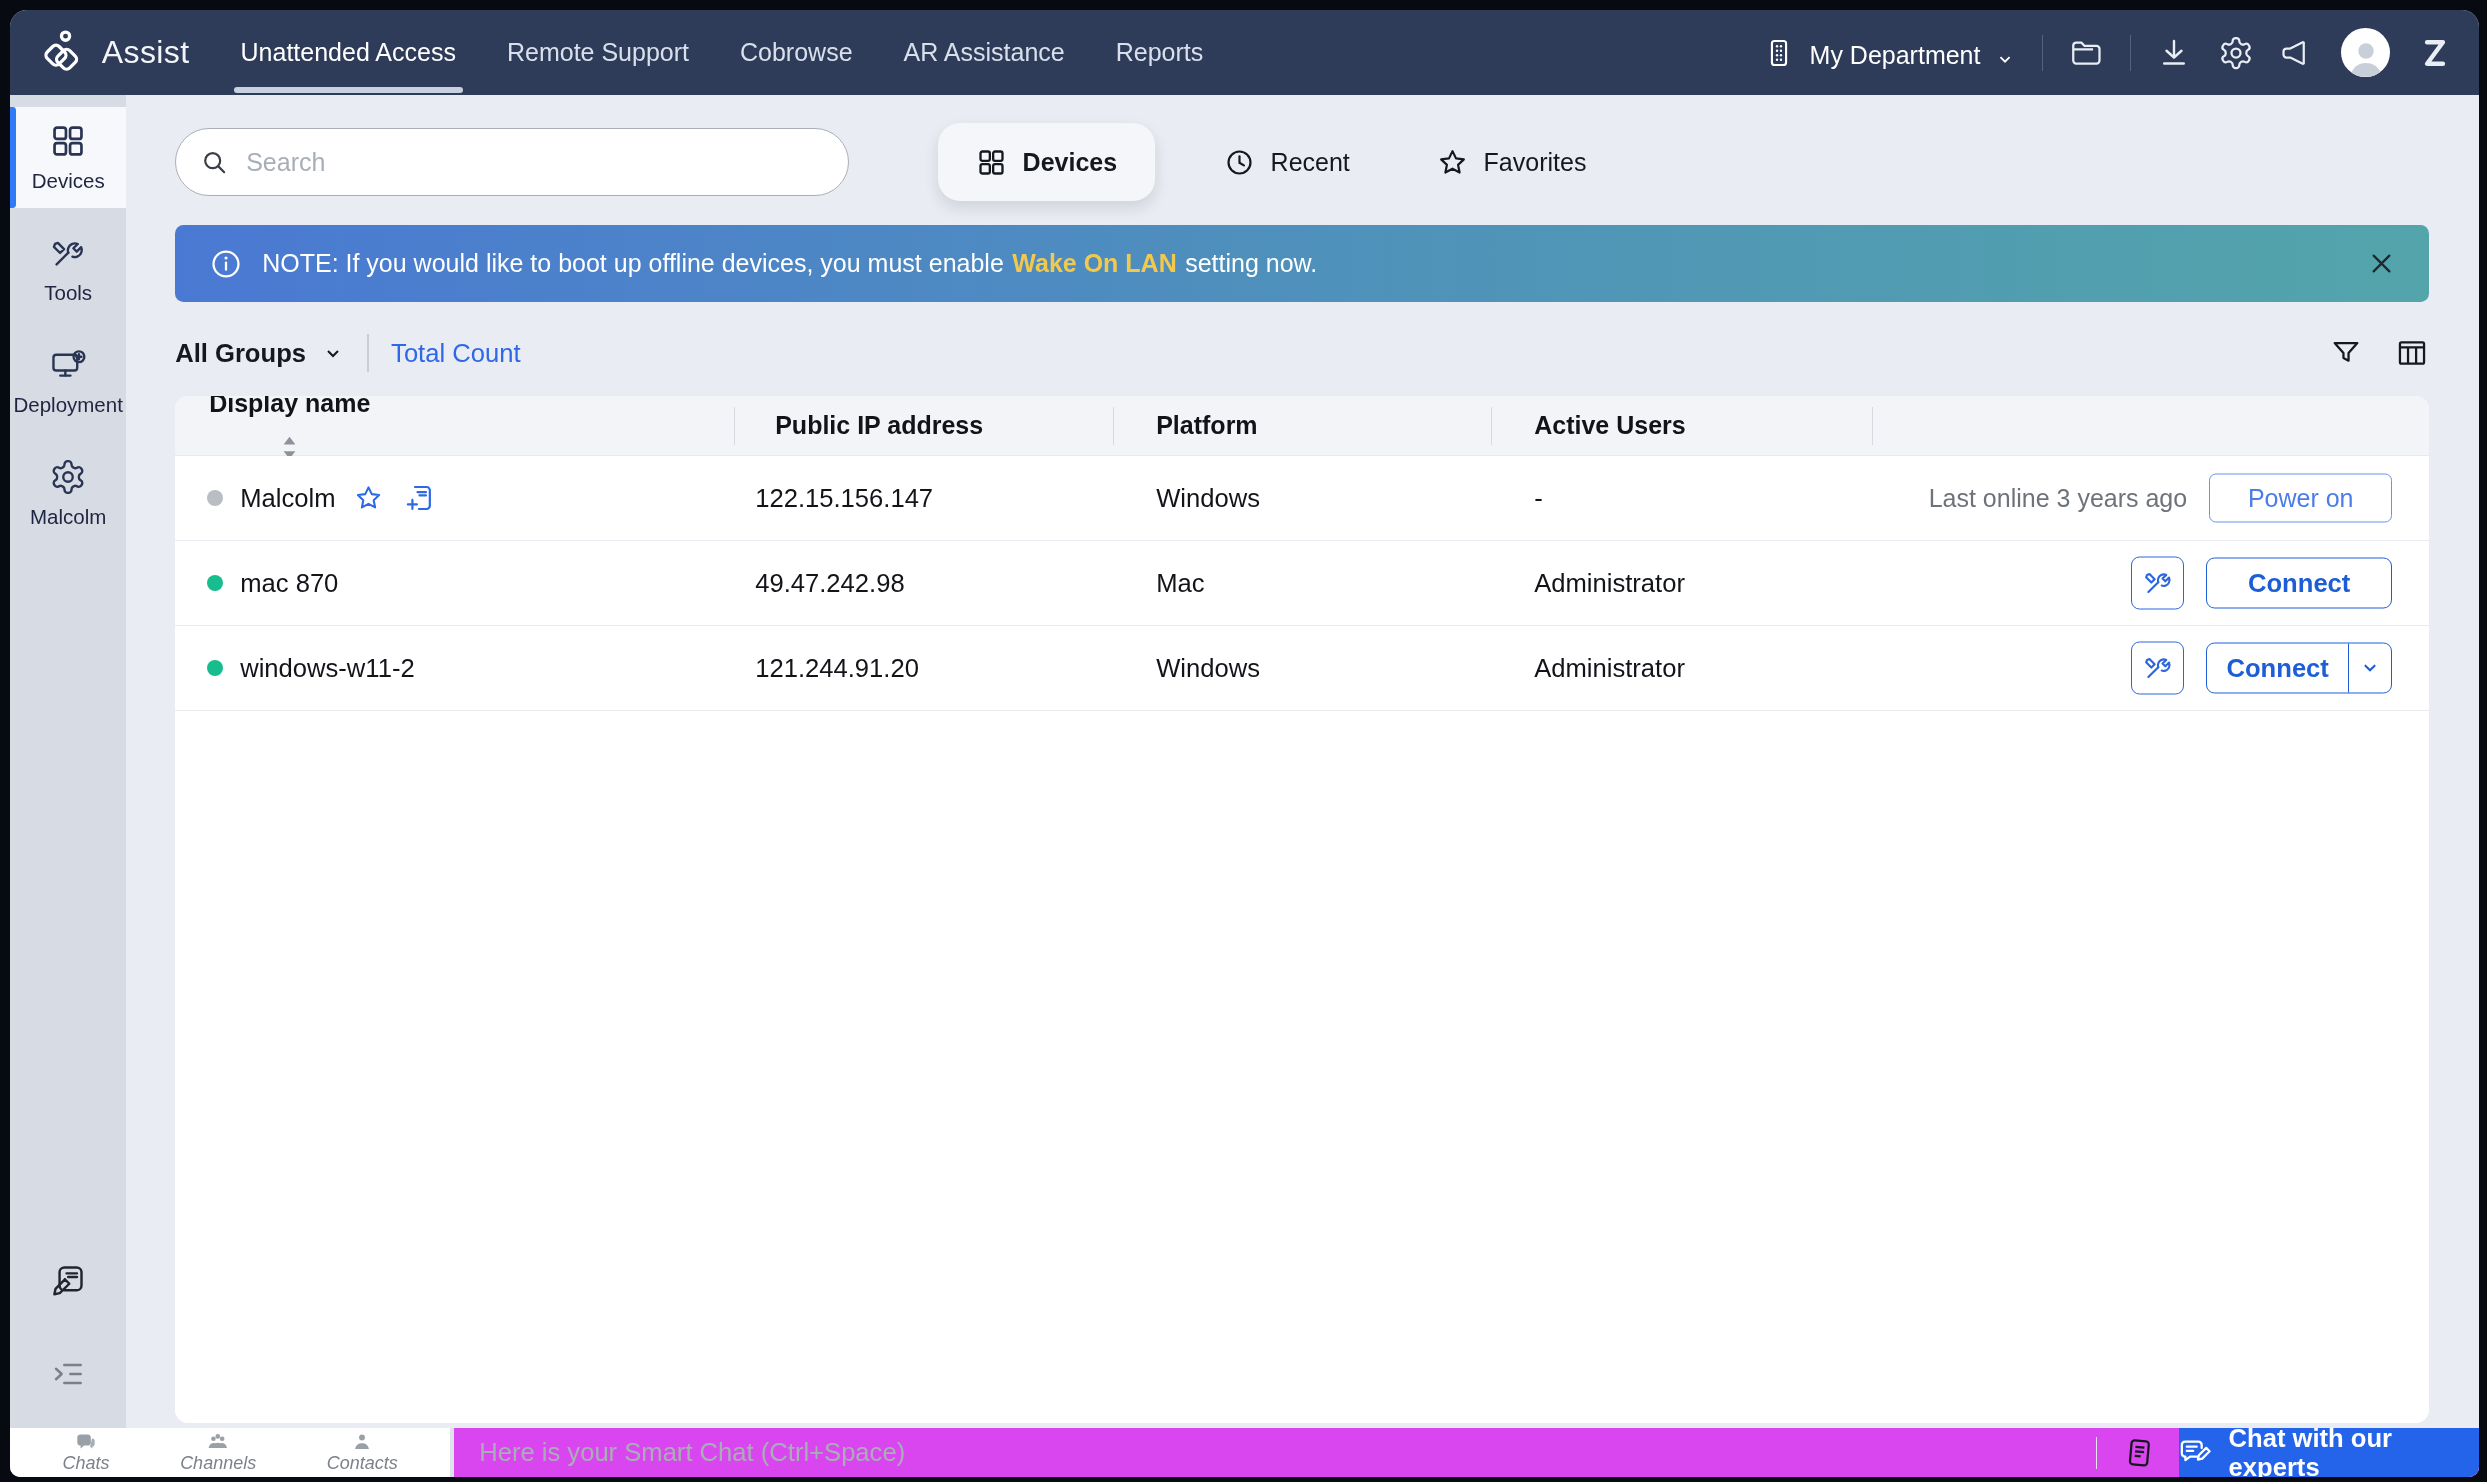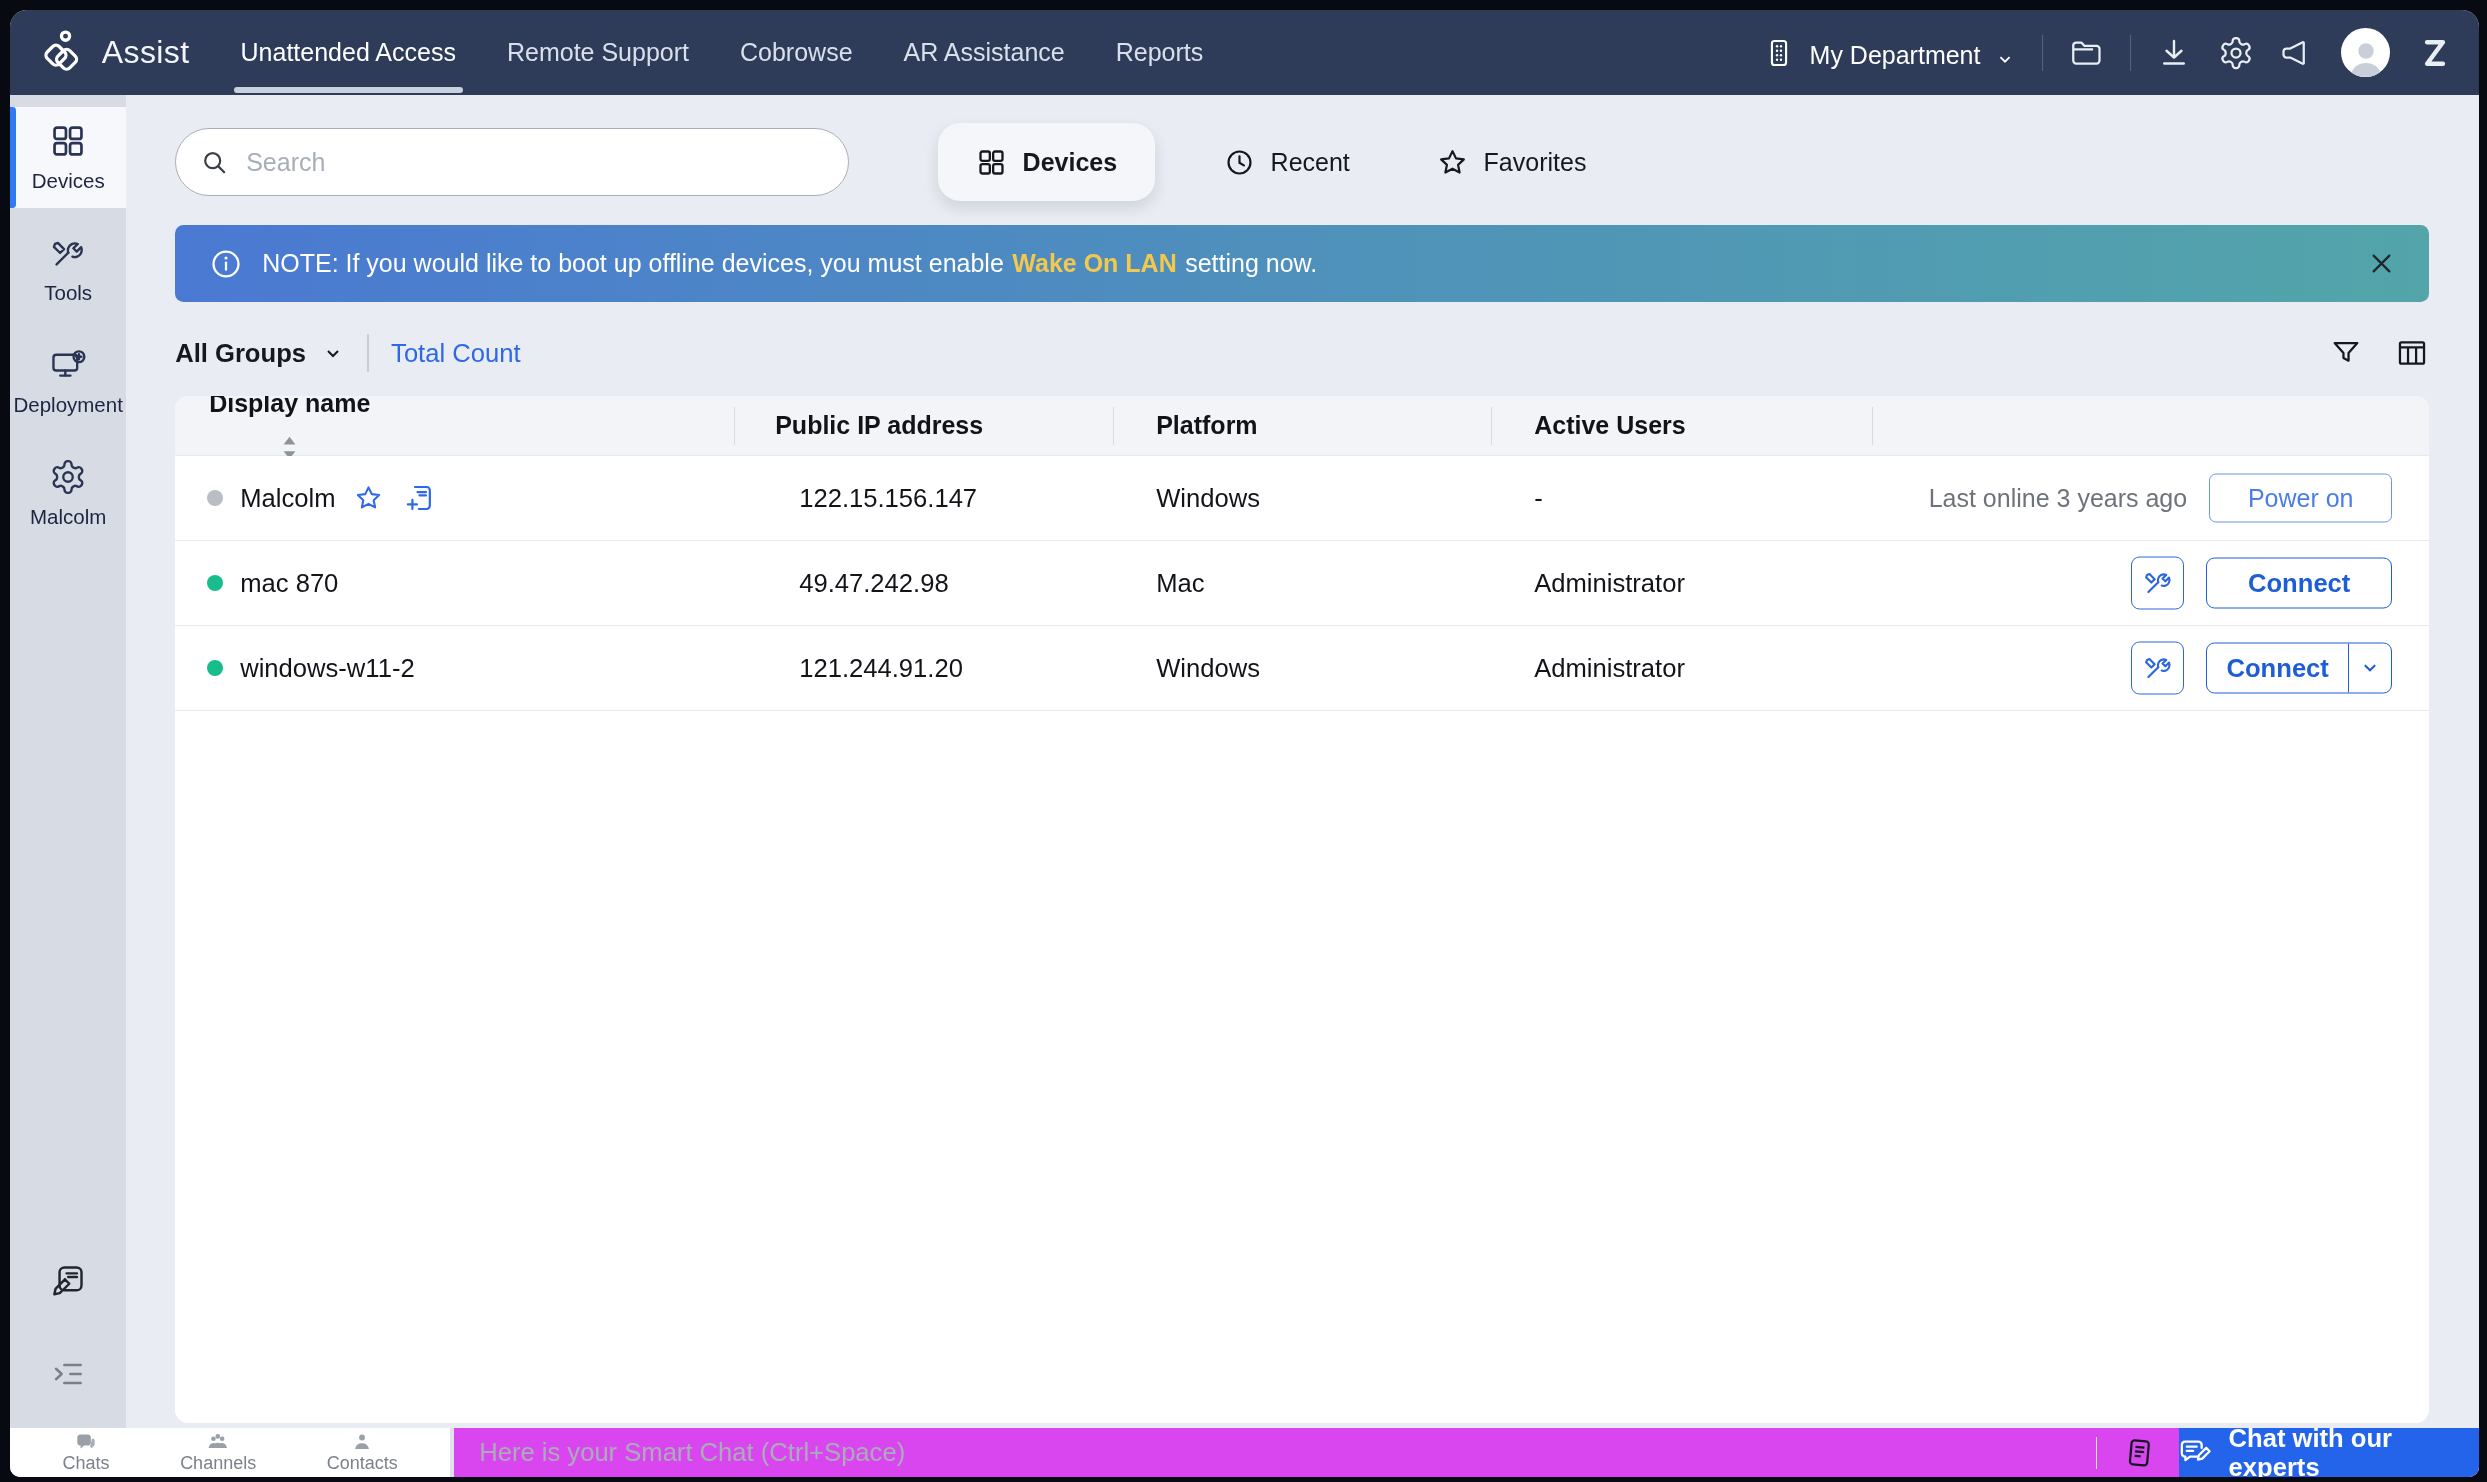--- a/index.html
+++ b/index.html
@@ -79,21 +79,21 @@
                 display:flex; flex-direction:column; overflow:hidden; min-height:0; }
   .thead { height:60px; background:#f2f4f8; position:relative; flex:none; border-bottom:0.9px solid #e7e9ee; }
   .th { position:absolute; top:50%; transform:translateY(-50%); font-size:25px; font-weight:700; color:#111318; }
   .th-name { left:34px; display:flex; align-items:center; gap:15.4px; cursor:pointer;flex-direction:column; }
   .th-ip { left:600px; } .th-platform { left:981px; } .th-users { left:1359px; }
   .th-div { position:absolute; top:11px; height:38px; width:0.9px; background:#d7dae0; }
   .trow { height:85px; position:relative; border-bottom:0.9px solid #e9ebf0; background:#fff; cursor:pointer; }
   .dot { position:absolute; left:32px; top:50%; transform:translateY(-50%); width:16px; height:16px; border-radius:50%; }
   .dot.online { background:#17bd8d; } .dot.offline { background:#b9bdc4; }
   .cell { position:absolute; top:50%; transform:translateY(-50%); font-size:25.6px; color:#121419; }
-  .cell-name { left:65px; } .cell-ip { left:624px; } .cell-platform { left:981px; } .cell-users { left:1359px; }
+  .cell-name { left:65px; } .cell-ip { left:580px; } .cell-platform { left:981px; } .cell-users { left:1359px; }
   .row-icons { position:absolute; left:179px; top:50%; transform:translateY(-50%);
                display:flex; gap:20.5px; color:#2d68e8; align-items:center; }
   .row-icons svg { cursor:pointer; }
   .row-right { position:absolute; right:37px; top:50%; transform:translateY(-50%);
                display:flex; align-items:center; gap:22px; }
   .last-online { font-size:25px; color:#6e737b; }
   .btn-poweron { width:183px; height:49px; border:1.7px solid #6b93ec; border-radius:6.8px; color:#4a7de9;
                  font-size:25px; display:flex; align-items:center; justify-content:center; background:#fff; cursor:pointer; }
   .btn-tool { width:53px; height:53px; border:1.7px solid #2b66dd; border-radius:8.5px; color:#2b66dd;
               display:flex; align-items:center; justify-content:center; background:#fff; cursor:pointer; }
@@ -102,21 +102,21 @@
                  background:#fff; cursor:pointer; }
   .btn-connect.split { padding:0; }
   .split-label { flex:1; display:flex; align-items:center; justify-content:center; height:100%; }
   .split-chevron { width:43px; height:100%; border-left:1.7px solid #1d5ed6; display:flex;
                    align-items:center; justify-content:center; }
   .table-fill { flex:1; background:#fff; }
 
   
   .footer { height:49px; flex:none; display:flex; background:#dfe2e8; gap:3.4px; }
   .foot-left { width:440px; background:#fff; border-radius:0 0 0 10.2px; display:flex;
-               align-items:center; justify-content:space-around; padding:0 17px; flex:none; }
+               align-items:center; justify-content:space-around; padding:0 17px; flex:none;font-style:italic; }
   .foot-item { display:flex; flex-direction:column; align-items:center; gap:0.9px; cursor:pointer; color:#9aa0a8; }
   .foot-label { font-size:18px; color:#7c828b; }
   .foot-chat { flex:1; background:#d946ef; display:flex; align-items:center; padding-left:25.6px; min-width:0; }
   .smart-input { flex:1; border:none; outline:none; font-size:25.6px; color:#333; background:transparent; }
   .smart-input::placeholder { color:#a9aeb6; }
   .foot-div { width:0.9px; height:32px; background:#e1e4e9; margin:0 24px; flex:none; }
   .foot-notes { color:#15181e; margin-right:22px; cursor:pointer; flex:none; }
   .experts-btn { width:300px; height:100%; background:#2464eb; color:#fff; display:flex; align-items:center;
                  justify-content:center; gap:15.4px; font-size:25.6px; font-weight:600; cursor:pointer; flex:none; }
 </style>

